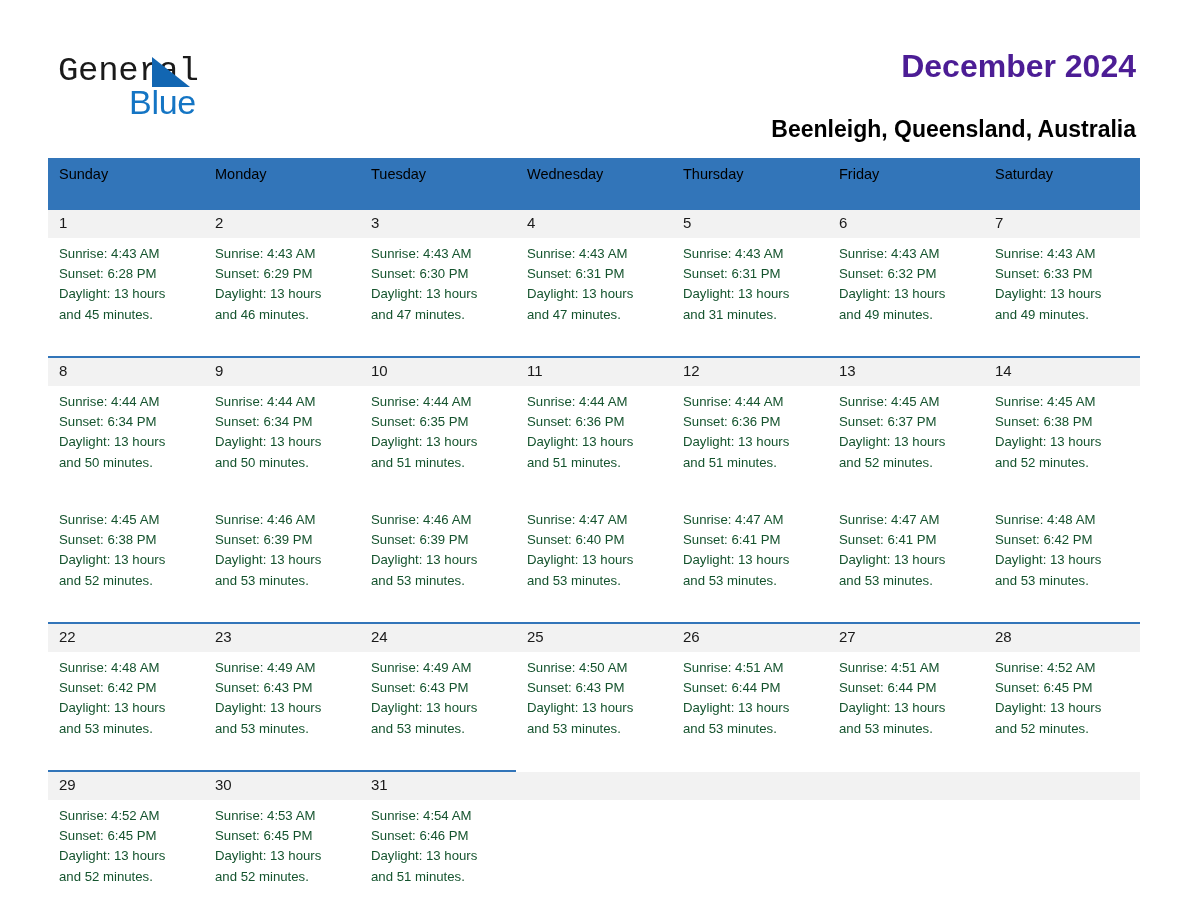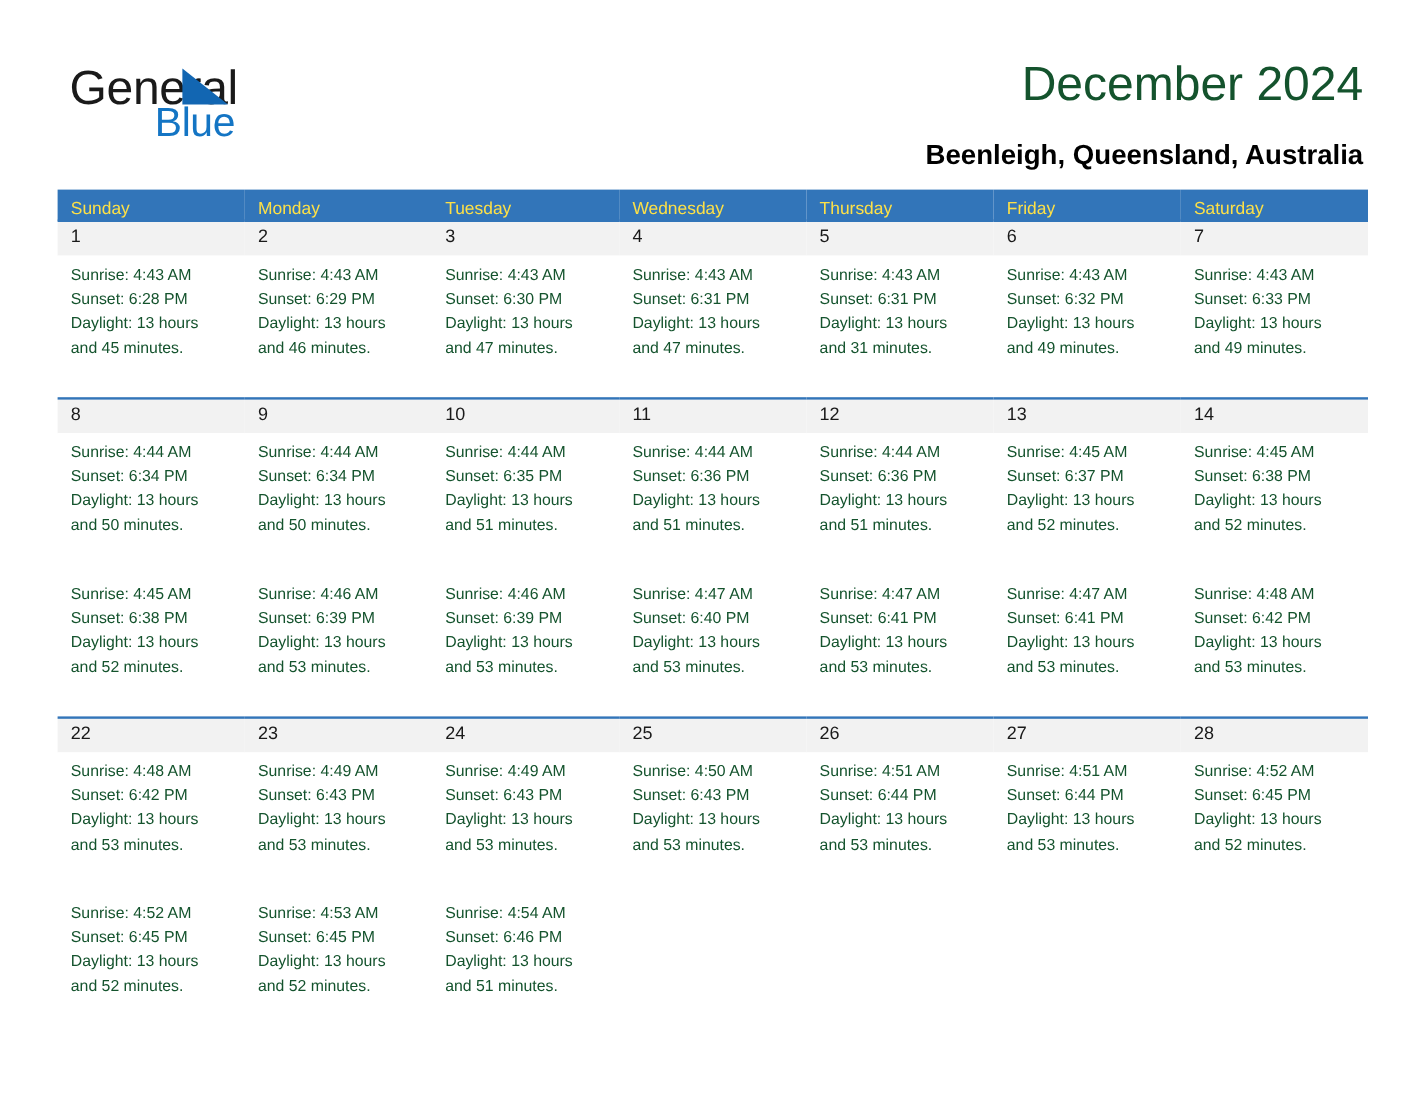--- a/index.html
+++ b/index.html
@@ -32,24 +32,24 @@
     position: absolute;
     left: 58px;
     top: 52px;
     width: 240px;
     height: 78px;
   }
   .logo-general {
     position: absolute;
     left: 0;
     top: 0;
-    font-size: 40px;
+    font-size: 34px;
     letter-spacing: -0.3px;
     color: #1a1a1a;
-    font-family: Liberation Sans, sans-serif;
+    font-family: Liberation Mono, monospace;
     font-weight: 400;
   }
   .logo-tri {
     position: absolute;
     left: 94px;
     top: 5px;
     width: 0;
     height: 0;
     border-top: 30px solid #1266b2;
     border-right: 38px solid transparent;
@@ -62,23 +62,23 @@
     font-size: 34px;
     letter-spacing: -0.3px;
     color: #1475c4;
     font-family: Liberation Sans, sans-serif;
     font-weight: 400;
   }
   .title {
     position: absolute;
     right: 52px;
     top: 48px;
-    font-size: 40px;
-    font-weight: 400;
-    color: #14532d;
+    font-size: 32px;
+    font-weight: 700;
+    color: #4c1d95;
     letter-spacing: 0px;
     text-align: right;
     white-space: nowrap;
   }
   .subtitle {
     position: absolute;
     right: 52px;
     top: 116px;
     font-size: 23px;
     font-weight: 700;
@@ -94,25 +94,25 @@
     top: 158px;
     width: 1092px;
   }
   .cal-table {
     width: 1092px;
     border-collapse: collapse;
     table-layout: fixed;
   }
   .cal-head th {
     background: #3275b9;
-    color: #fde047;
+    color: #000000;
     font-size: 14.5px;
     font-weight: 400;
     text-align: left;
-    padding: 8px 0 1px 11px;
+    padding: 8px 0 26px 11px;
     border: none;
   }
   .wk-sep td {
     height: 12px;
     padding: 0;
     border: none;
     background: #ffffff;
   }
   .daynum-row td {
     background: #f2f2f2;
@@ -387,20 +387,29 @@
             <td>
               <span class="info-line">Sunrise: 4:52 AM</span>
               <span class="info-line">Sunset: 6:45 PM</span>
               <span class="info-line">Daylight: 13 hours</span>
               <span class="info-line">and 52 minutes.</span>
             </td>
           </tr>
           <tr class="wk-sep">
             <td colspan="7"></td>
           </tr>
+          <tr class="daynum-row">
+            <td>29</td>
+            <td>30</td>
+            <td>31</td>
+            <td class="empty"></td>
+            <td class="empty"></td>
+            <td class="empty"></td>
+            <td class="empty"></td>
+          </tr>
           <tr class="info-row">
             <td>
               <span class="info-line">Sunrise: 4:52 AM</span>
               <span class="info-line">Sunset: 6:45 PM</span>
               <span class="info-line">Daylight: 13 hours</span>
               <span class="info-line">and 52 minutes.</span>
             </td>
             <td>
               <span class="info-line">Sunrise: 4:53 AM</span>
               <span class="info-line">Sunset: 6:45 PM</span>

